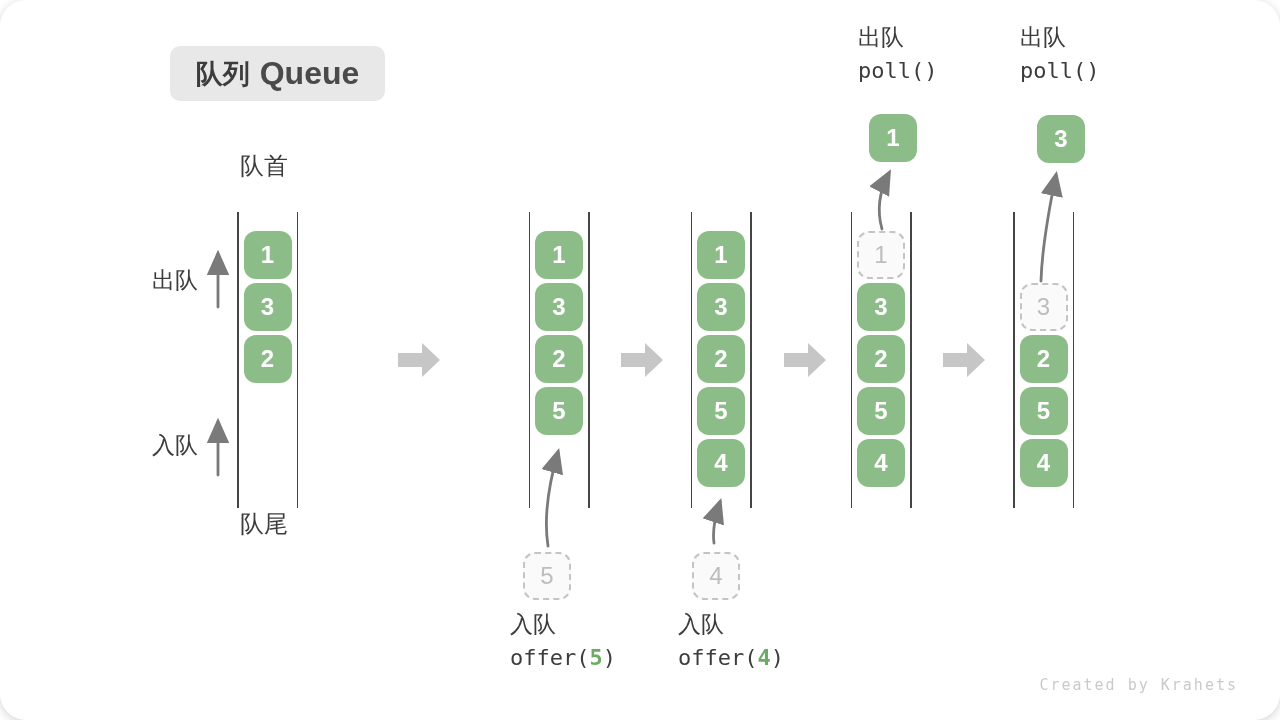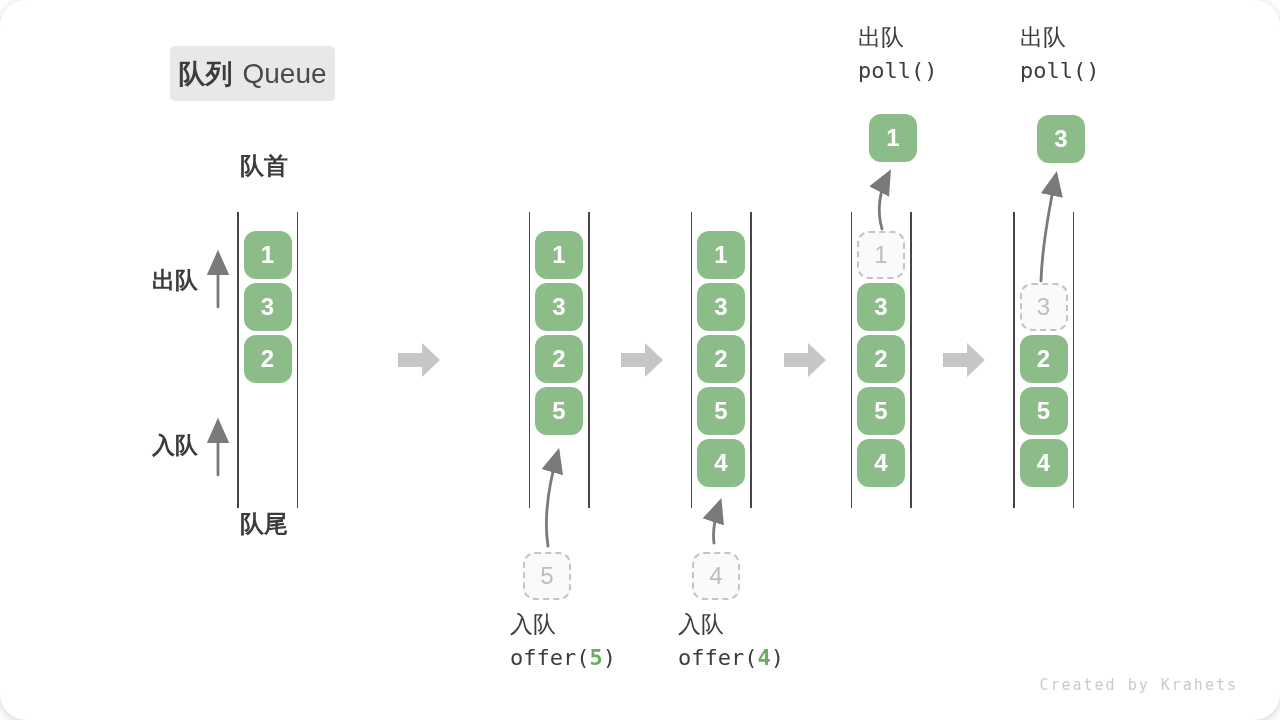--- a/index.html
+++ b/index.html
@@ -3,27 +3,27 @@
 <meta charset="utf-8">
 <style>
   html,body{margin:0;padding:0;background:#ffffff;}
   body{font-family:"Liberation Sans","DejaVu Sans",sans-serif;}
   #card{
     position:relative;width:1280px;height:720px;background:#ffffff;
     border-radius:26px;box-shadow:0 2px 10px rgba(0,0,0,0.18);
     overflow:hidden;
   }
   .badge{
-    position:absolute;left:170px;top:46px;width:165px;height:55px;
-    background:var(--badge-bg);border-radius:5px;
+    position:absolute;left:170px;top:46px;width:215px;height:55px;
+    background:var(--badge-bg);border-radius:10px;
     display:flex;align-items:center;justify-content:center;gap:10px;
   }
   .badge-zh{font-size:27px;font-weight:700;color:var(--text-dark);}
-  .badge-en{font-size:28px;font-weight:400;color:#4a4a4a;}
-  .lbl{position:absolute;font-weight:700;color:var(--text-dark);font-size:23px;white-space:nowrap;}
+  .badge-en{font-size:32px;font-weight:700;color:#4a4a4a;}
+  .lbl{position:absolute;font-weight:400;color:var(--text-dark);font-size:23px;white-space:nowrap;}
   .lbl-front{left:240px;top:150px;font-size:24px;}
   .lbl-rear{left:240px;top:508px;font-size:24px;}
   .lbl-deq{left:152px;top:265px;}
   .lbl-enq{left:152px;top:430px;}
   .rail{position:absolute;width:1.5px;top:212px;height:296px;background:var(--rail);}
   .cell{
     position:absolute;width:48px;height:48px;border-radius:12px;
     background:var(--green);color:#ffffff;font-size:24px;font-weight:700;
     display:flex;align-items:center;justify-content:center;
   }

